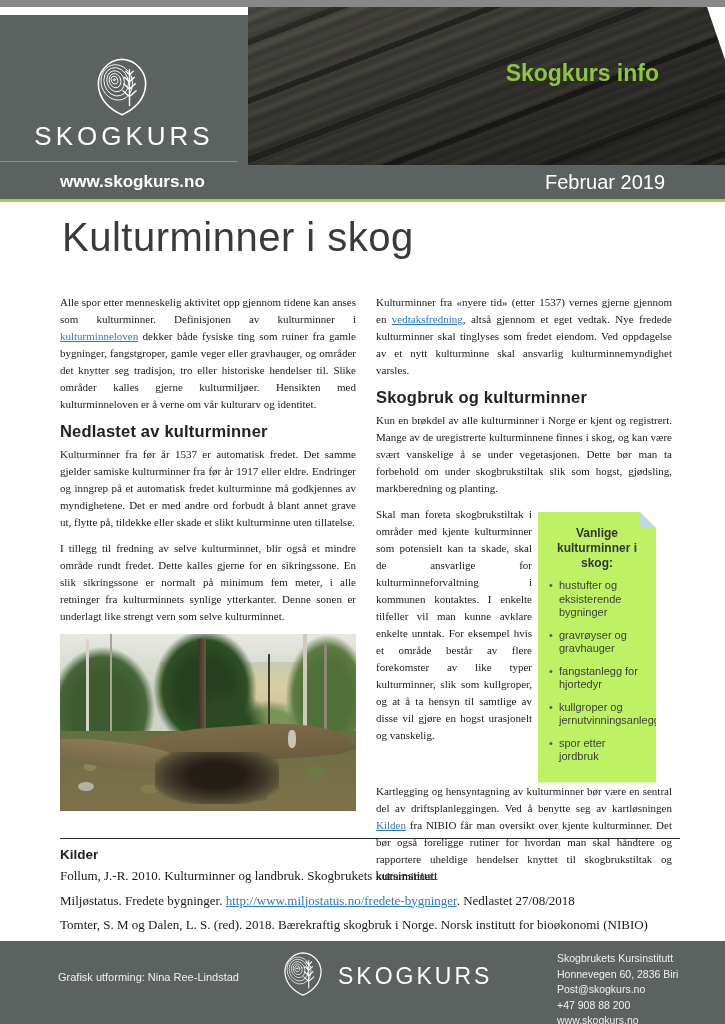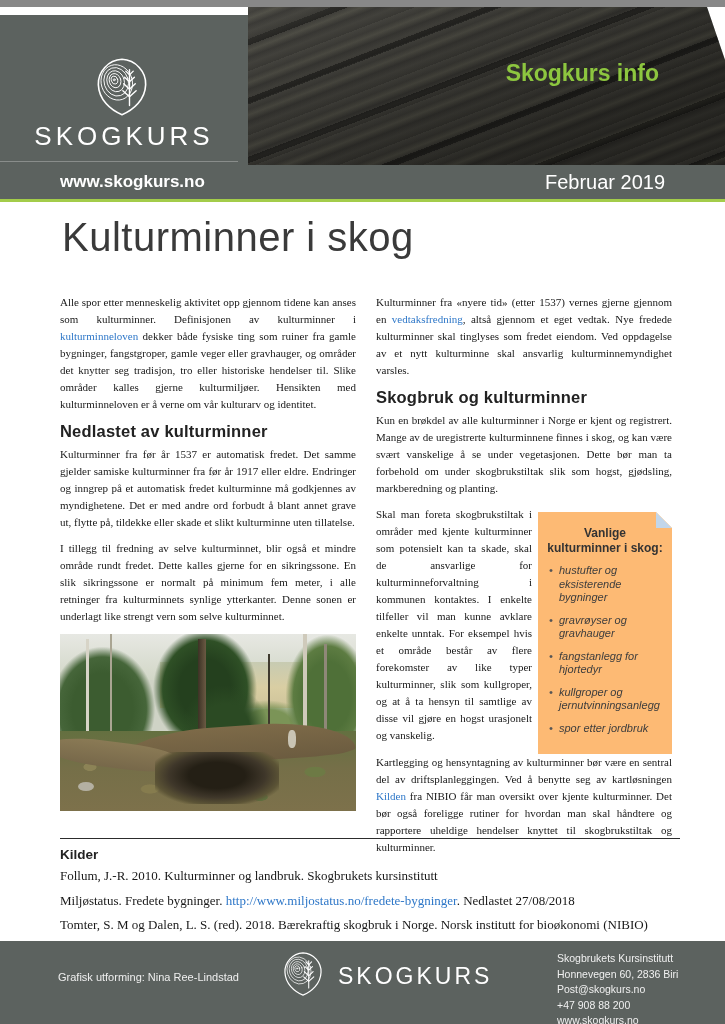--- a/index.html
+++ b/index.html
@@ -55,21 +55,21 @@
   .col-left  { left:60px; }
   .col-right { left:376px; }
   .col p {
     font-family:"Liberation Serif", serif; font-size:11px; line-height:17px;
     color:#181818; text-align:justify; margin-bottom:9px;
   }
   .col h2 {
     font-size:16.5px; font-weight:bold; color:#222;
     margin:8px 0 5px 0; letter-spacing:0.2px;
   }
-  a.lnk { color:#2e77c8; cursor:pointer; }
+  a.lnk { color:#2e77c8; text-decoration:underline; cursor:pointer; }
 
   
   .photo { position:relative; width:296px; height:177px; overflow:hidden; background:#cfd3c6; margin-top:4px; }
   .photo div { position:absolute; }
   .ph-sky   { left:0; top:0; right:0; height:46px; background:linear-gradient(#e7e8e3,#d2d7c7); }
   .ph-far   { left:100px; top:28px; width:196px; height:46px; background:linear-gradient(#c7cbb2,#d9cea3 55%,#cfc49a); }
   .ph-b2    { left:-25px; top:-5px; width:135px; height:160px; background:radial-gradient(closest-side,#3c5c30 45%,#46663a 65%,transparent 78%); }
   .ph-b1    { left:80px; top:-20px; width:130px; height:150px; background:radial-gradient(closest-side,#24401e 40%,#2f5026 65%,transparent 80%); }
   .ph-b1b   { left:110px; top:40px; width:110px; height:110px; background:radial-gradient(closest-side,#2b4a23 45%,transparent 80%); }
   .ph-b3    { left:215px; top:-15px; width:105px; height:155px; background:radial-gradient(closest-side,#4f7038 45%,#5d7c42 65%,transparent 80%); }
@@ -95,30 +95,30 @@
   .ph-pit   { left:95px; top:118px; width:124px; height:52px;
               background:radial-gradient(ellipse at 50% 45%, #241f15 0 32%, #3f372a 55%, #5c5436 72%, transparent 80%); }
   .ph-stone { left:18px; top:148px; width:16px; height:9px; background:#b4b0a2; border-radius:50%; }
   .ph-stone2{ left:228px; top:96px; width:8px; height:18px; background:#c9c4b4; border-radius:40%; }
   .caption { font-size:10.5px; color:#555; margin-top:6px; }
 
   
   .split { display:flex; gap:6px; }
   .split .narrow { width:156px; }
   .infobox {
-    position:relative; width:134px; min-height:203px; background:#fdba74;
+    position:relative; width:118px; min-height:203px; background:#bef264;
     clip-path:polygon(0 0, calc(100% - 16px) 0, 100% 16px, 100% 100%, 0 100%);
     padding:14px 9px 10px 9px; margin-top:6px;
   }
   .infobox .fold {
     position:absolute; top:0; right:0; width:16px; height:16px; background:#c2d6ea;
     clip-path:polygon(0 0, 100% 100%, 0 100%);
   }
   .infobox h3 { font-size:12px; font-weight:bold; color:#333; text-align:center; line-height:15px; margin-bottom:8px; }
-  .infobox ul { list-style:none;font-style:italic; }
+  .infobox ul { list-style:none; }
   .infobox li {
     position:relative; font-size:11px; line-height:13.5px; color:#3d3d3d;
     padding-left:12px; margin-bottom:9px;
   }
   .infobox li::before { content:"•"; position:absolute; left:2px; color:#555; }
 
   
   .rule { position:absolute; left:60px; top:831px; width:620px; height:1px; background:#2c2c2c; }
   .sources { position:absolute; left:60px; top:840px; width:630px; }
   .sources h3 { font-size:13.5px; font-weight:bold; color:#222; margin-bottom:6px; }

